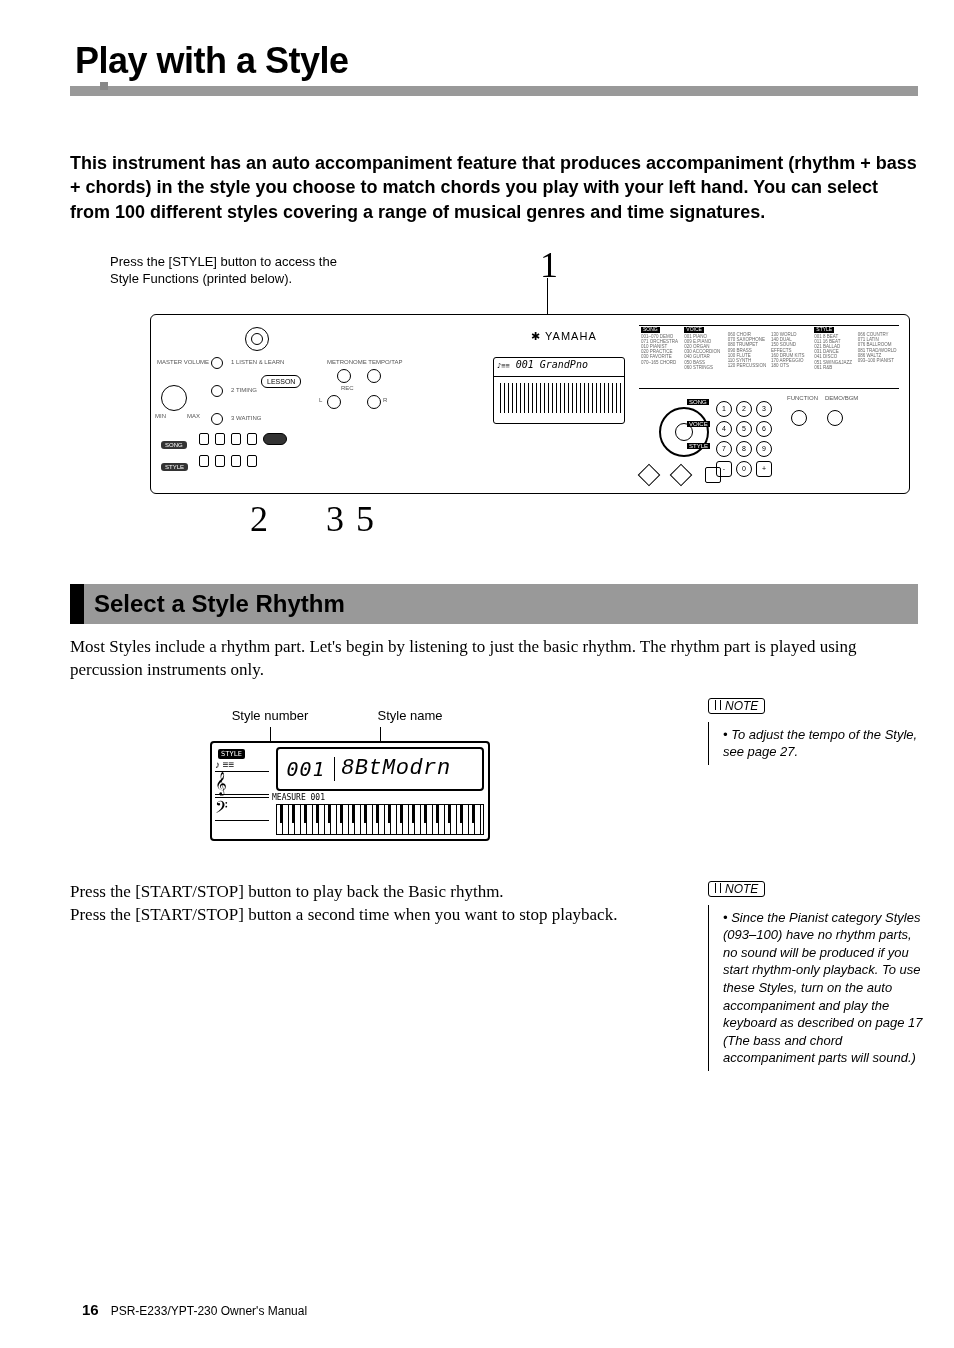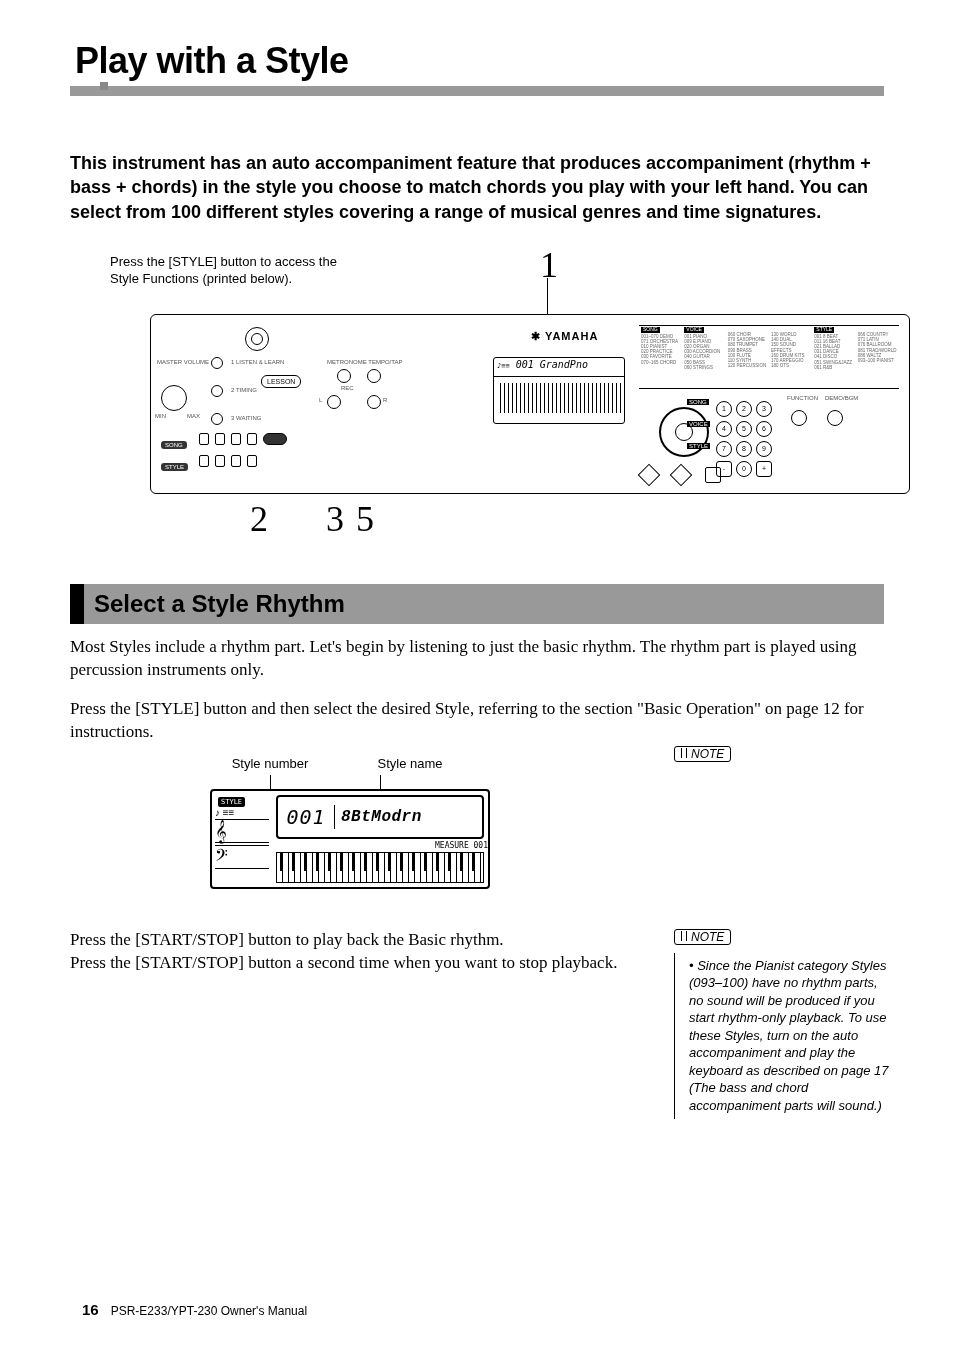--- a/index.html
+++ b/index.html
@@ -7,21 +7,21 @@
     margin: 0;
     padding: 0;
     font-family: Arial, Helvetica, sans-serif;
     background: #fff;
     color: #000;
     width: 954px;
     position: relative;
   }
   .page {
     width: 954px;
-    padding: 40px 70px 30px 70px;
+    padding: 40px 36px 30px 70px;
     box-sizing: border-box;
     position: relative;
     min-height: 1348px;
   }
   .title-rule {
     height: 10px;
     background: #999;
     margin-top: 4px;
     position: relative;
   }
@@ -131,21 +131,21 @@
     font-style:italic; font-family:monospace;
     font-size:10px; padding:1px 3px;
   }
   .kbd-mini {
     height:30px;
     background: repeating-linear-gradient(90deg,#fff 0,#fff 3px,#000 3px,#000 4px);
     margin:6px 3px 3px 3px;
   }
   .yamaha-logo {
     position:absolute; left:380px; top:15px;
-    font-weight:bold; font-size:11px; letter-spacing:1px;
+    font-weight:normal; font-size:11px; letter-spacing:1px;
   }
   .list-block {
     position:absolute; left:488px; top:10px;
     width:260px; height:62px;
     border-top:1px solid #000; border-bottom:1px solid #000;
     font-size:4.5px; color:#666;
     display:flex;
   }
   .list-col { flex:1; padding:1px 2px; line-height:1.15; }
   .list-head { background:#000;color:#fff;font-size:5px;padding:0 2px;display:inline-block;margin-bottom:1px;}
@@ -247,27 +247,27 @@
     flex:0 0 40px; border:2px solid #000; border-radius:4px;
     margin:4px 4px 0 4px;
     display:flex; align-items:center;
     font-family: monospace;
   }
   .lcd-num { width:56px; border-right:1px solid #000; text-align:center;
     font-style:italic; font-size:20px; letter-spacing:1px;}
   .lcd-name {
     font-family: "Courier New", monospace;
     font-style: italic;
-    font-size: 16px;
-    font-weight: bold;
+    font-size: 22px;
+    font-weight: normal;
     letter-spacing: 0.5px;
     padding-left:6px;
   }
   .lcd-measure {
-    font-size:8px; text-align:right; margin-top:2px;
+    font-size:8px; text-align:left; margin-top:2px;
     font-family:monospace;
   }
   .lcd-keys {
     height:30px; margin:2px 4px 4px 4px;
     background: repeating-linear-gradient(90deg,#fff 0,#fff 5px,#000 5px,#000 6px);
     border:1px solid #000;
     position:relative;
   }
   .lcd-keys::after{
     content:""; position:absolute; left:0;right:0;top:0;height:18px;
@@ -439,21 +439,20 @@
         <div style="width:14px;height:14px;border:1px solid #000;border-radius:2px"></div>
       </div>
     </div>
   </div>
 
   <div class="section-head">
     <h2>Select a Style Rhythm</h2>
   </div>
 
   <p class="body-p">Most Styles include a rhythm part. Let's begin by listening to just the basic rhythm. The rhythm part is played using percussion instruments only.</p>
-  <p class="body-p" style="margin-bottom:2px">Press the [STYLE] button and then select the desired Style, referring to the section "Basic Operation" on page 12 for instructions.</p>
 
   <div class="two-col">
     <div style="flex:1">
       <div class="lcd-figure">
         <div class="lcd-labels">
           <span>Style number</span>
           <span>Style name</span>
         </div>
         <div class="lcd-line"></div>
         <div class="lcd-big">
@@ -469,20 +468,23 @@
               <div class="lcd-name">8BtModrn</div>
             </div>
             <div class="lcd-measure">MEASURE 001</div>
             <div class="lcd-keys"></div>
           </div>
         </div>
       </div>
     </div>
     <div class="right-col">
       <div class="note-title">NOTE</div>
+      <div class="note-box">
+        • <span>To adjust the tempo of the Style, see page 27.</span>
+      </div>
     </div>
   </div>
 
   <div class="two-col" style="margin-top:20px">
     <div style="flex:1">
       <p class="body-p" style="margin:0">Press the [START/STOP] button to play back the Basic rhythm.</p>
       <p class="body-p" style="margin:0">Press the [START/STOP] button a second time when you want to stop playback.</p>
     </div>
     <div class="right-col">
       <div class="note-title">NOTE</div>

